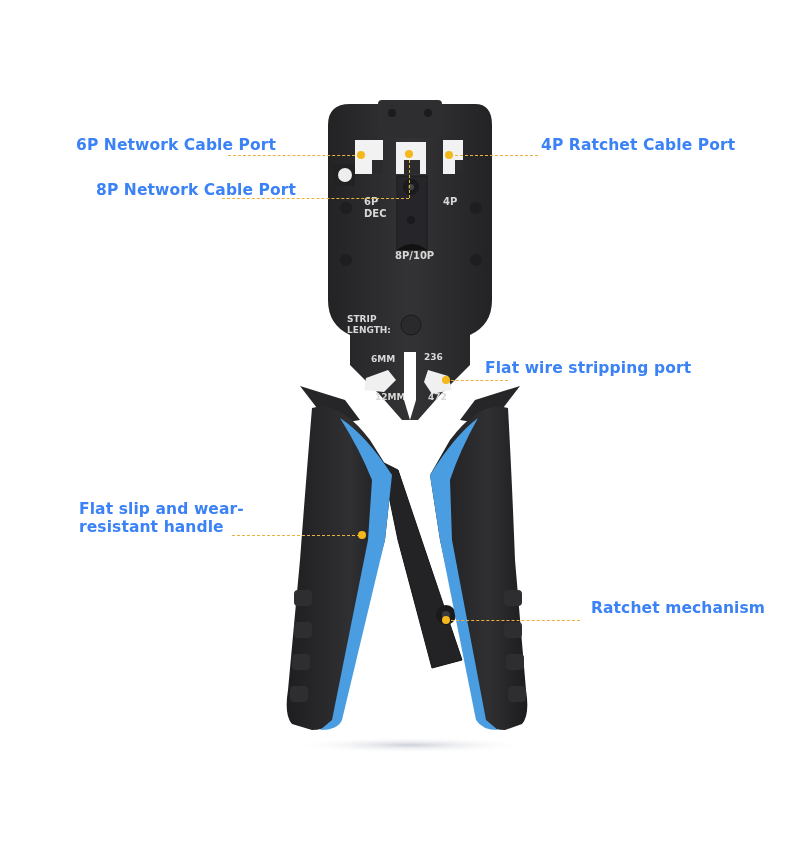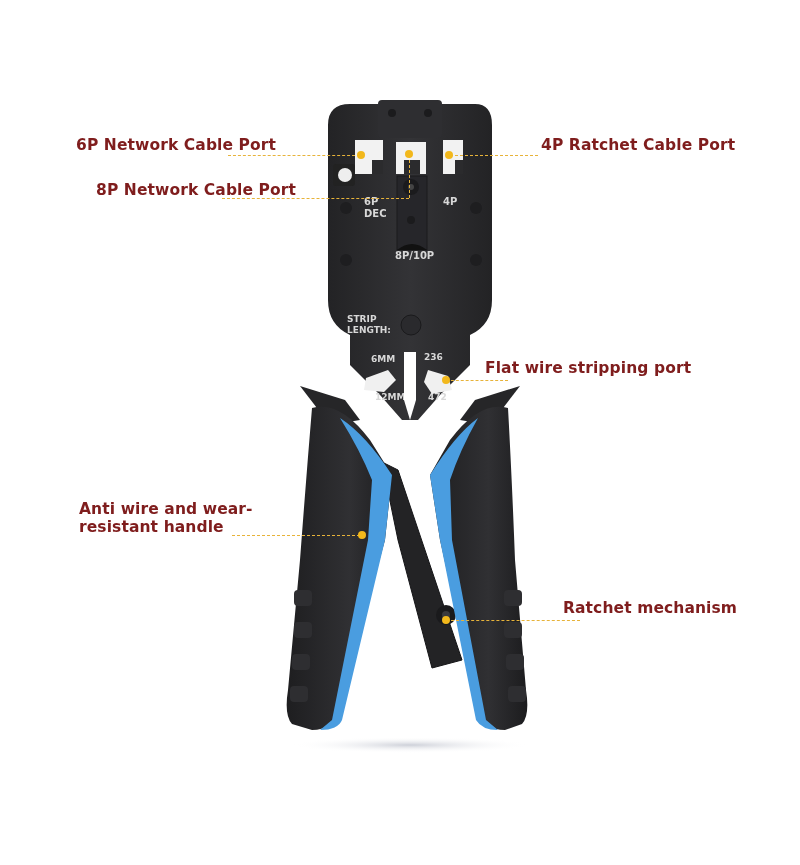--- a/index.html
+++ b/index.html
@@ -1,19 +1,19 @@
 <!DOCTYPE html>
 <html><head>
 <meta charset="utf-8">
 <style>
   html,body{margin:0;padding:0;background:#ffffff;}
   body{width:800px;height:865px;position:relative;overflow:hidden;font-family:"DejaVu Sans","Liberation Sans",sans-serif;}
   .stage{position:absolute;left:0;top:0;width:800px;height:865px;}
   svg.tool{position:absolute;left:0;top:0;}
-  .label{position:absolute;font-size:15.5px;font-weight:bold;color:#7f1d1d;letter-spacing:0.1px;line-height:18px;white-space:nowrap;}
+  .label{position:absolute;font-size:15.5px;font-weight:bold;color:#3b82f6;letter-spacing:0.1px;line-height:18px;white-space:nowrap;}
   .label.multi{white-space:normal;width:200px;}
   .leader{position:absolute;height:0;border-top:1.5px dashed #e7b33a;}
   .dot{position:absolute;width:8px;height:8px;border-radius:50%;background:#f2b81c;margin:-4px 0 0 -4px;}
   .ttxt{font-family:"DejaVu Sans","Liberation Sans",sans-serif;font-weight:bold;fill:#d8d8d8;}
 </style>
 </head>
 <body>
 
 <div class="stage">
 
@@ -128,20 +128,20 @@
   <div class="dot" style="left:409px;top:154px;"></div>
 
   <div class="label" style="left:541px;top:136px;">4P Ratchet Cable Port</div>
   <div class="leader" style="left:450px;top:155px;width:88px;"></div>
   <div class="dot" style="left:449px;top:155px;"></div>
 
   <div class="label" style="left:485px;top:359px;">Flat wire stripping port</div>
   <div class="leader" style="left:446px;top:380px;width:62px;"></div>
   <div class="dot" style="left:446px;top:380px;"></div>
 
-  <div class="label multi" style="left:79px;top:500px;width:180px;">Anti wire and wear-resistant handle</div>
+  <div class="label multi" style="left:79px;top:500px;width:180px;">Flat slip and wear-resistant handle</div>
   <div class="leader" style="left:232px;top:535px;width:128px;"></div>
   <div class="dot" style="left:362px;top:535px;"></div>
 
-  <div class="label" style="left:563px;top:599px;">Ratchet mechanism</div>
+  <div class="label" style="left:591px;top:599px;">Ratchet mechanism</div>
   <div class="leader" style="left:446px;top:620px;width:134px;"></div>
   <div class="dot" style="left:446px;top:620px;"></div>
 </div>
 
 </body></html>

